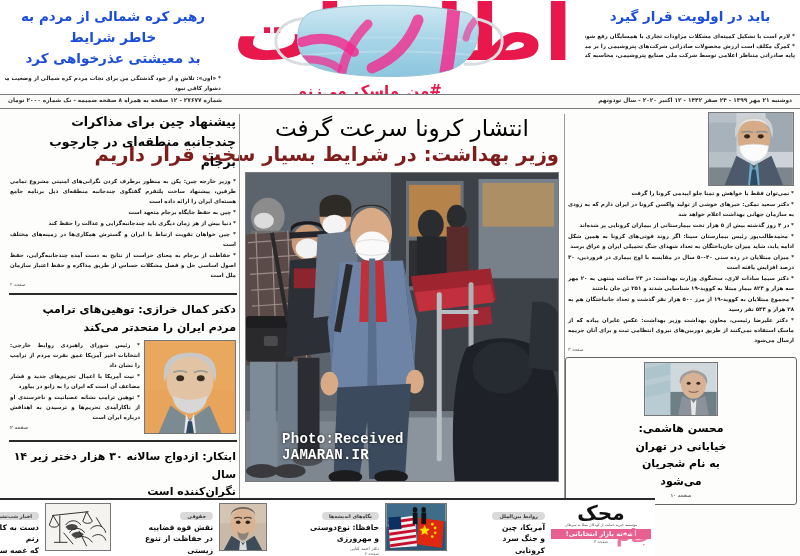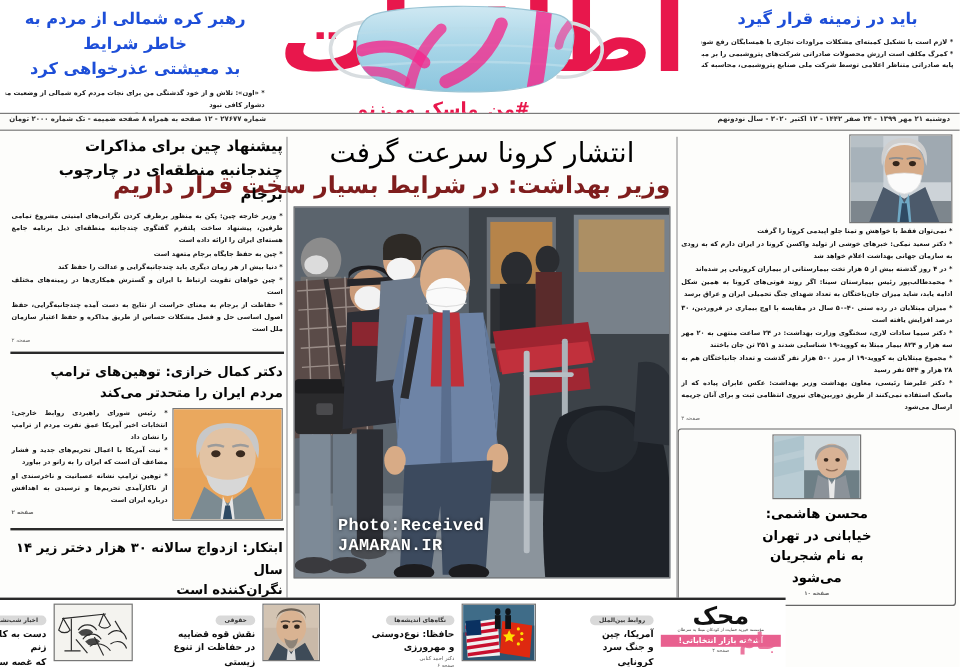--- a/index.html
+++ b/index.html
@@ -233,21 +233,21 @@
 </style>
 </head>
 <body>
 
 <div id="page">
 
   <div class="masthead">
 
     <div class="mh-right">
       <div class="mh-head">
-        <div>باید در زمینه قرار گیرد</div>
+        <div>باید در اولویت قرار گیرد</div>
       </div>
       <div class="mh-bullets">
         <div>* لازم است با تشکیل کمیته‌ای مشکلات مراودات تجاری با همسایگان رفع شود</div>
         <div>* کمرگ مکلف است ارزش محصولات صادراتی شرکت‌های پتروشیمی را بر مبنای ارزش</div>
         <div>پایه صادراتی متناظر اعلامی توسط شرکت ملی صنایع پتروشیمی، محاسبه کند</div>
       </div>
 
     </div>
 
     <div class="mh-center">

